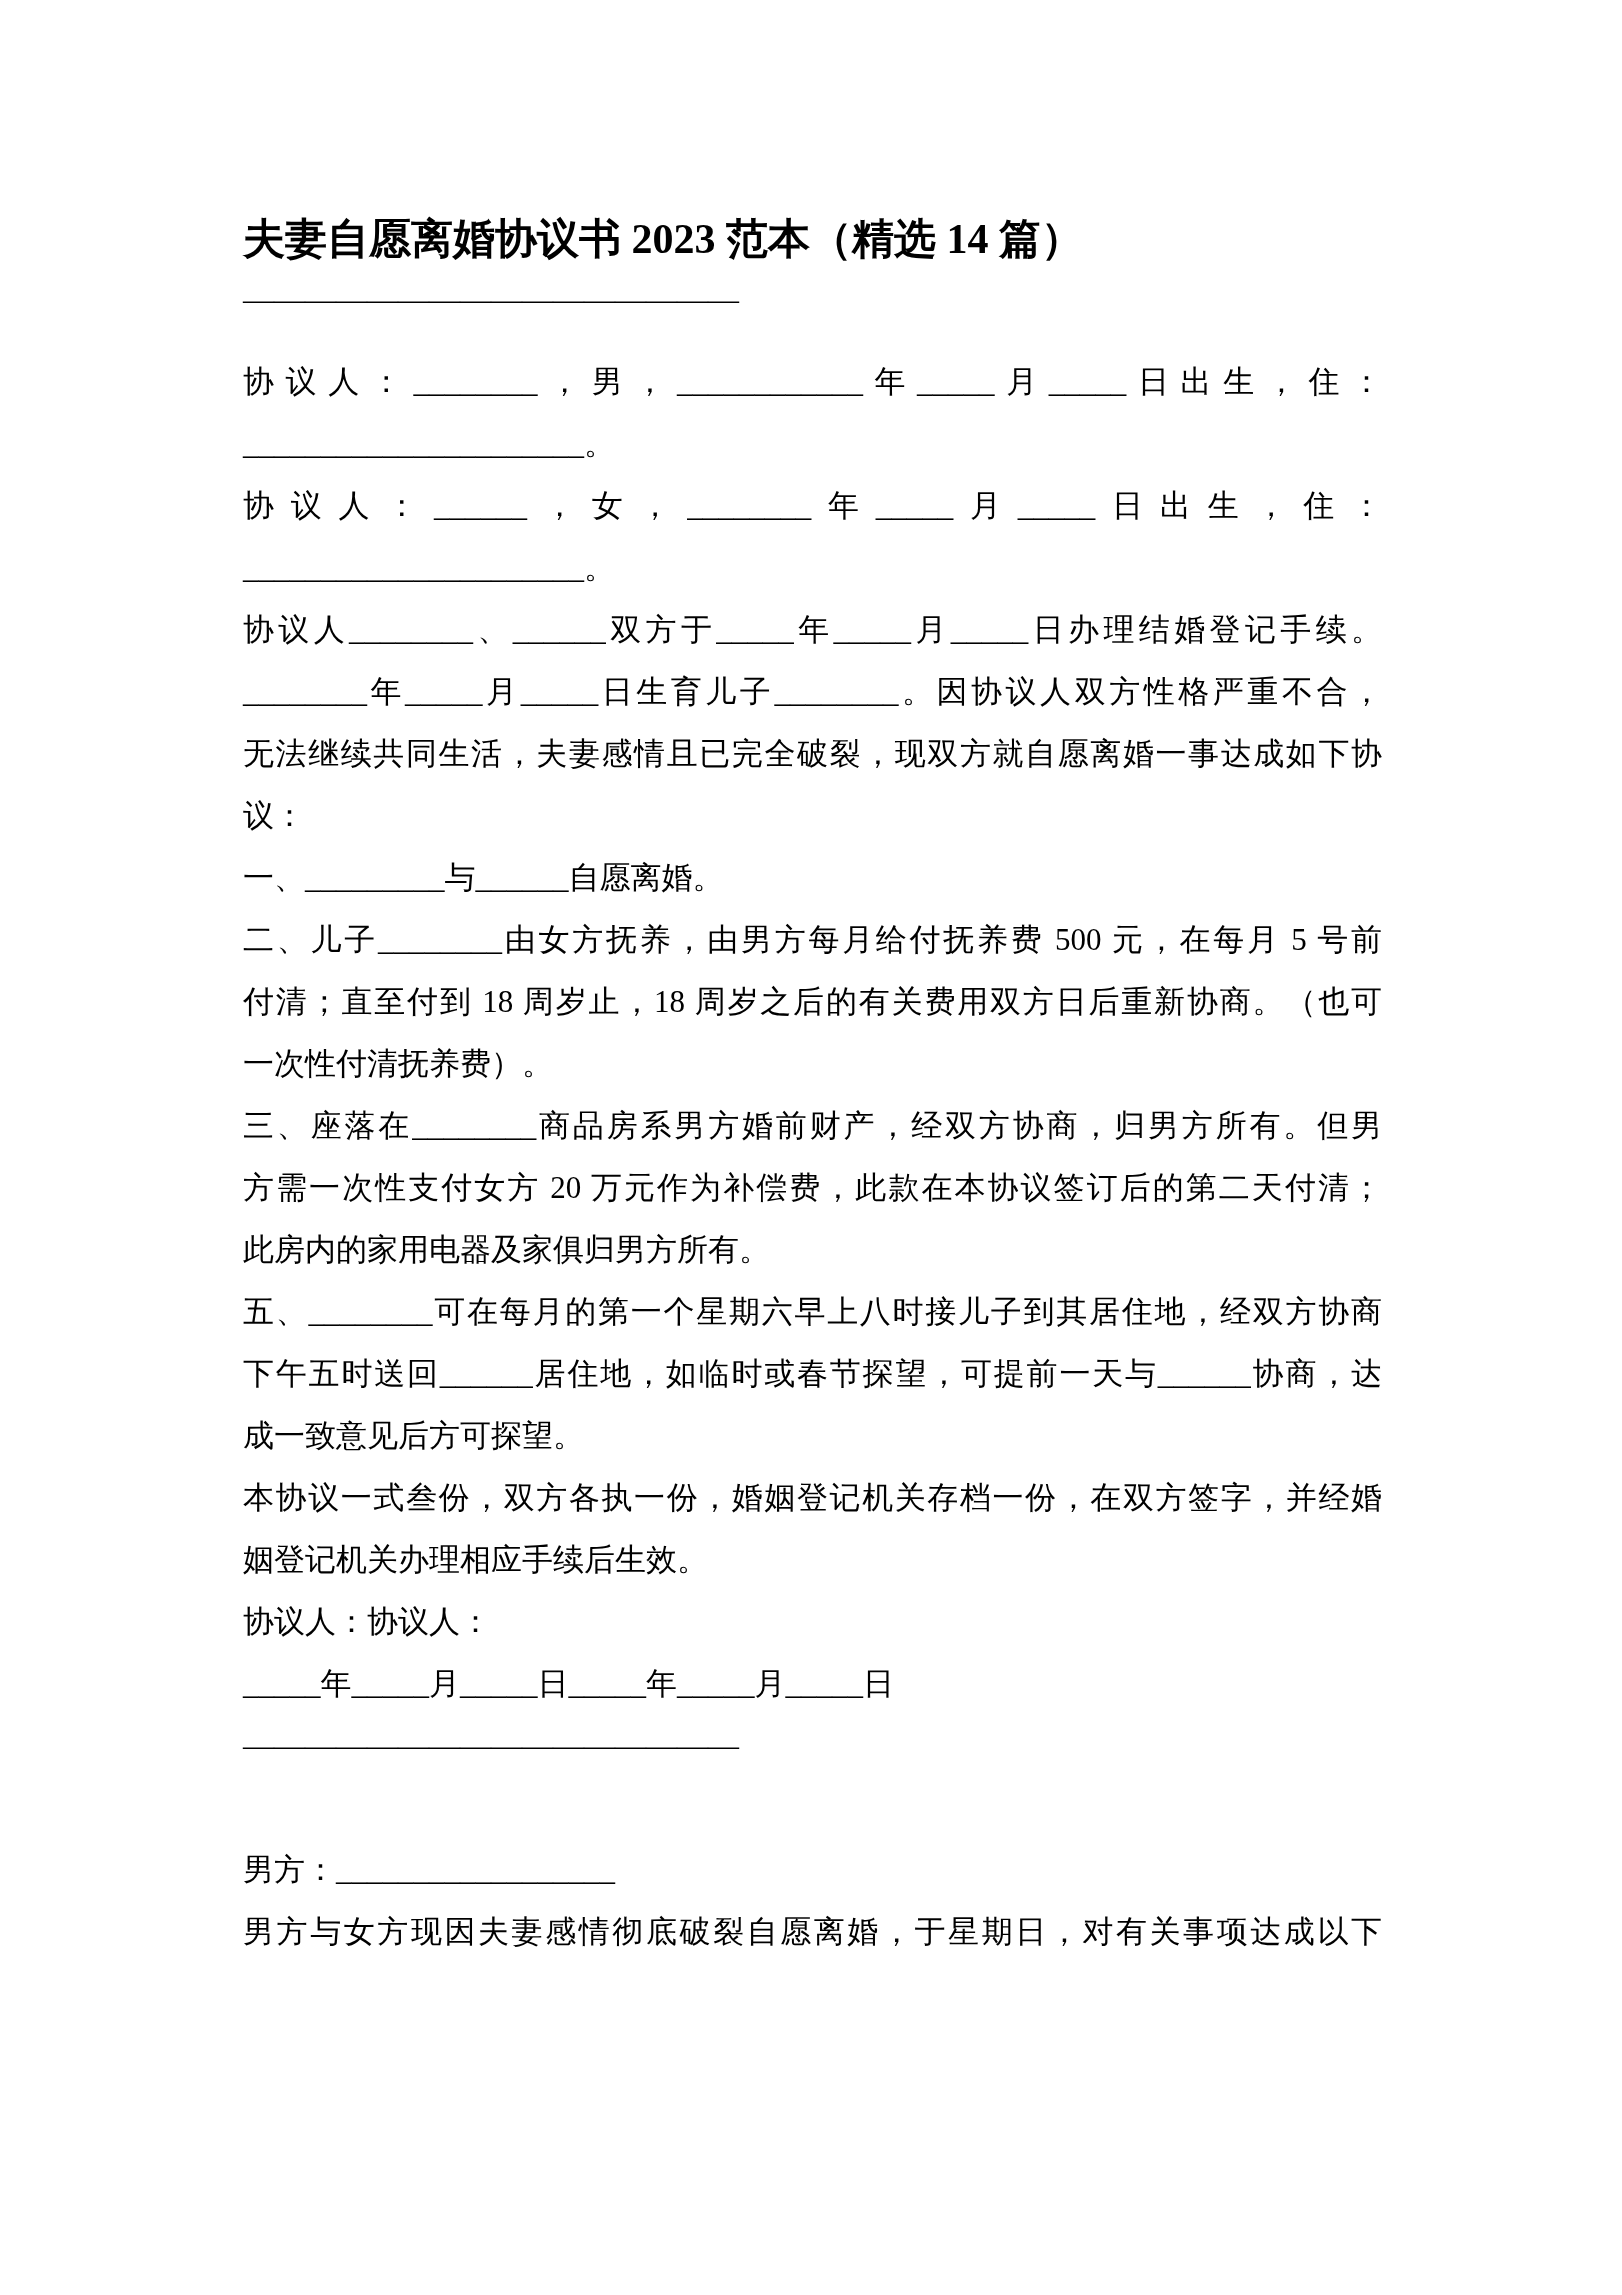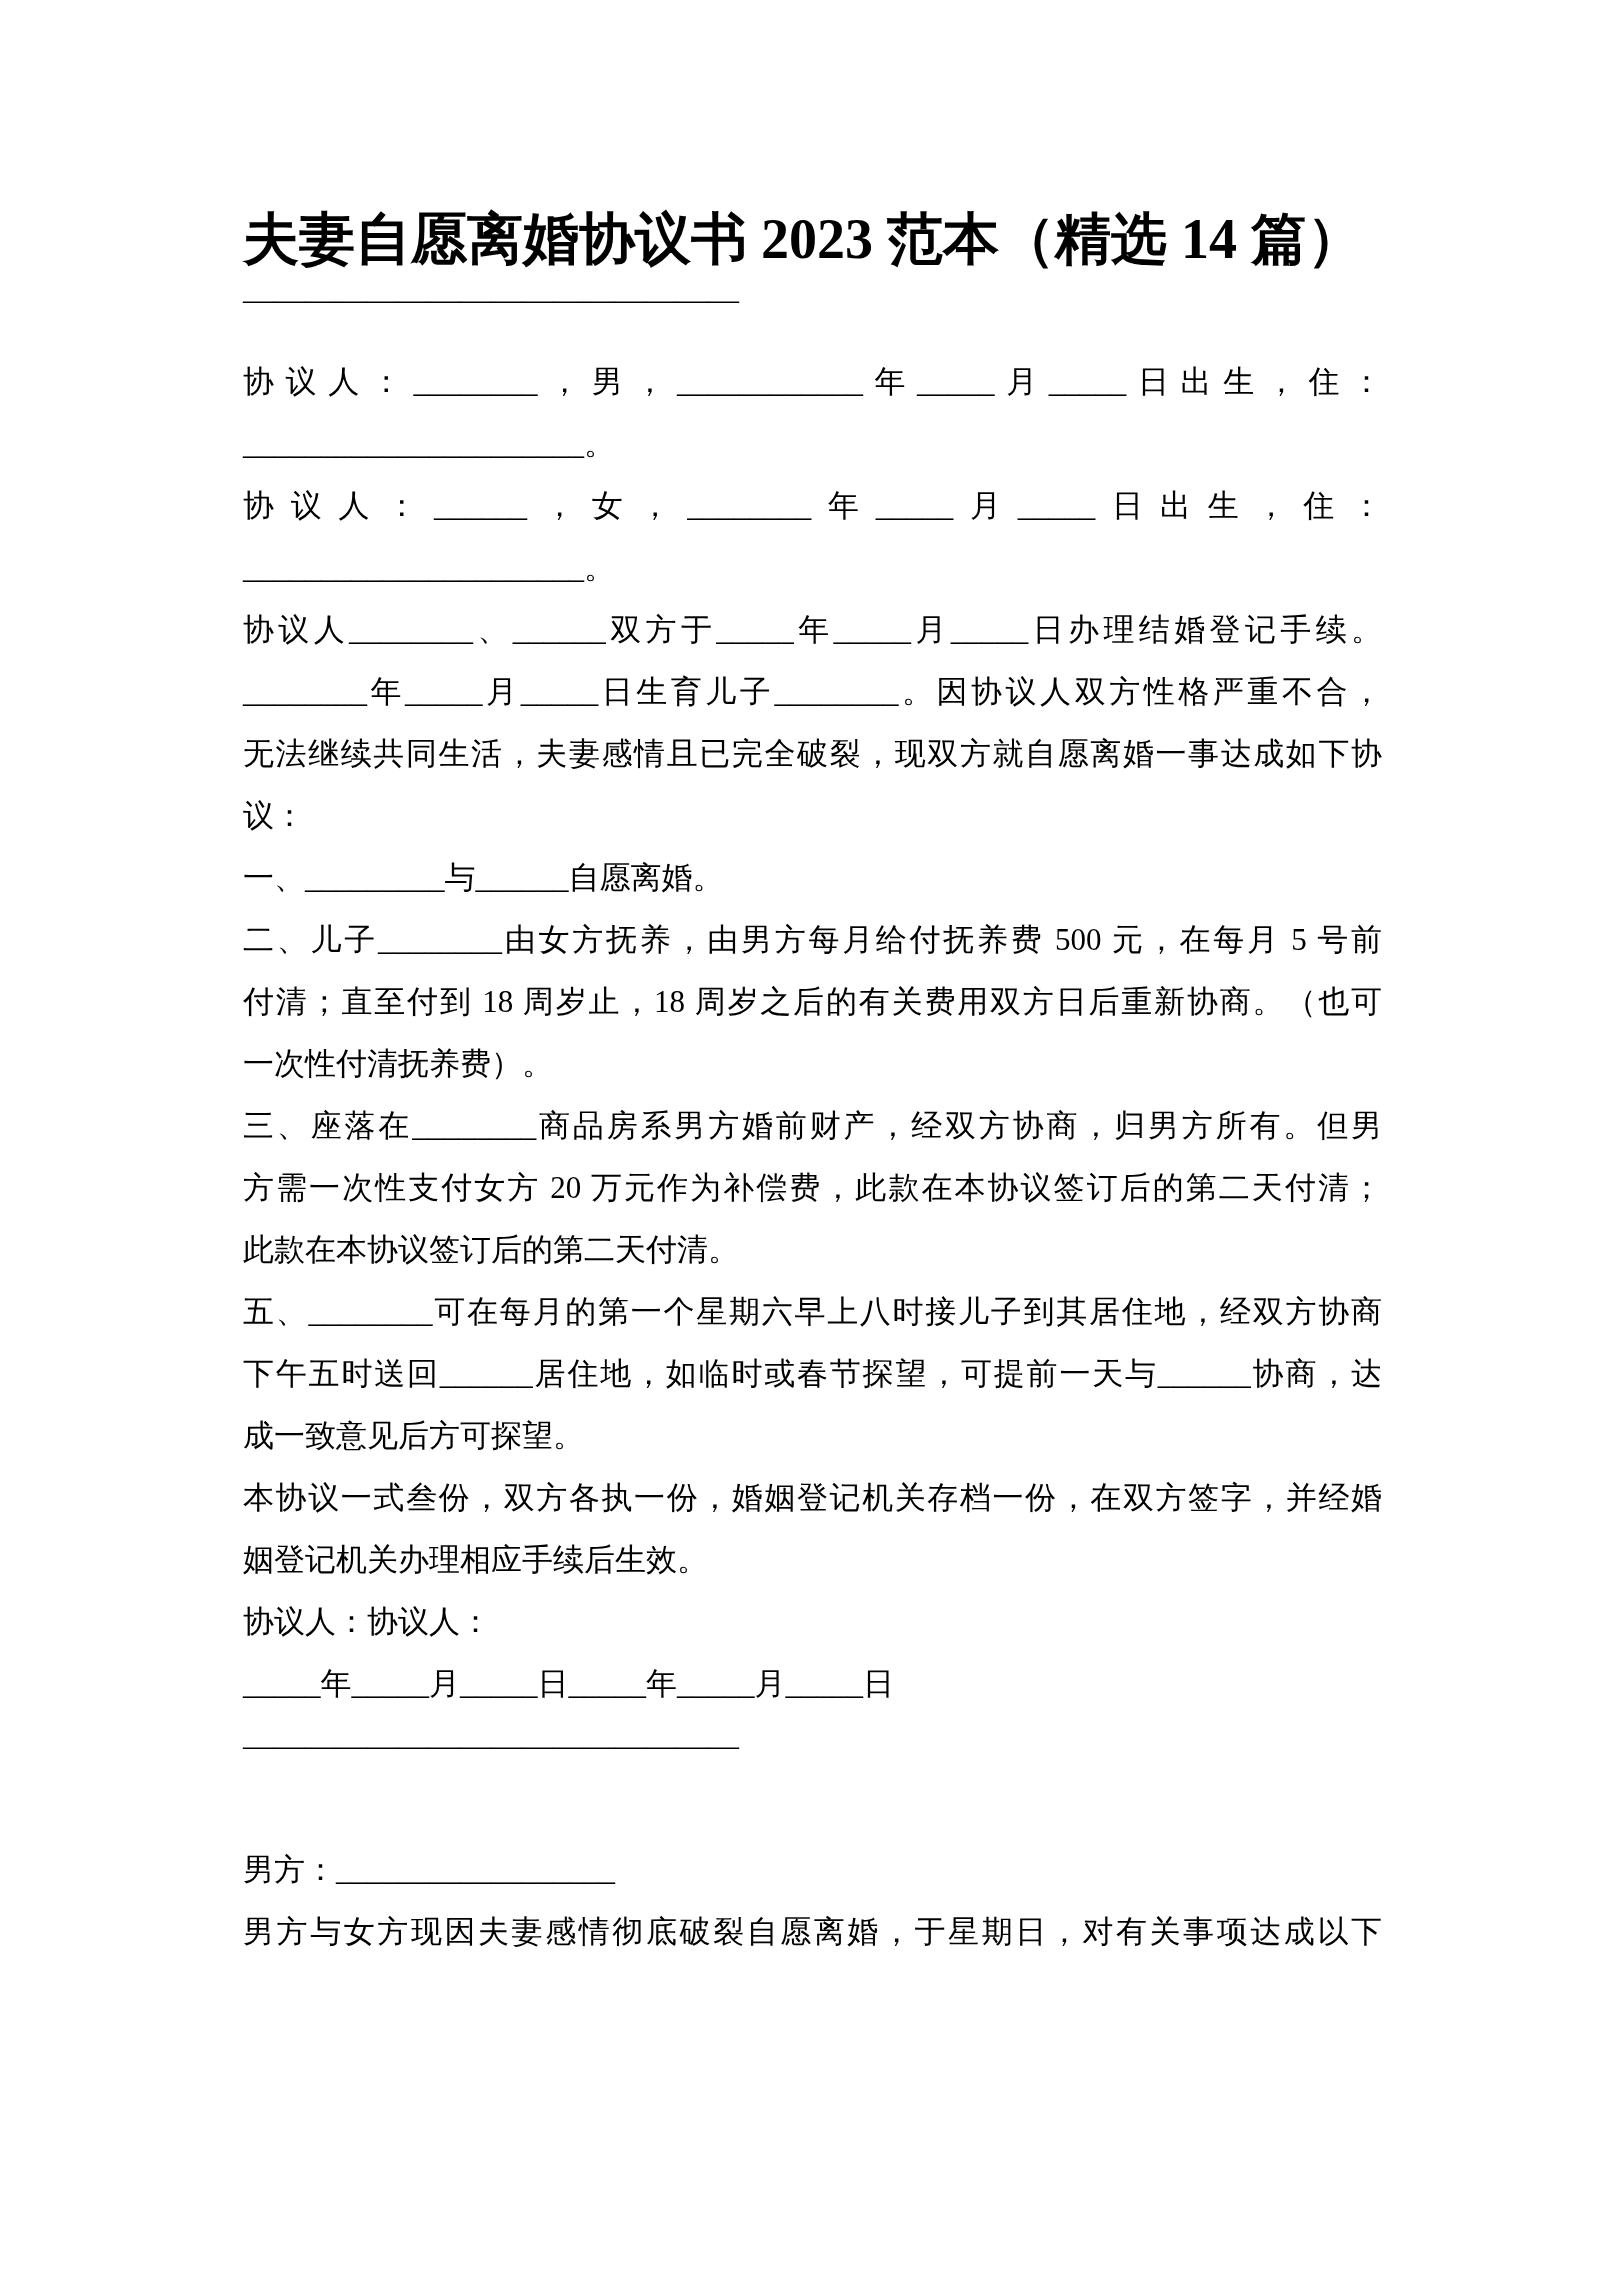--- a/index.html
+++ b/index.html
@@ -16,21 +16,21 @@
     overflow: hidden;
   }
   .content {
     position: absolute;
     left: 243px;
     top: 0;
     width: 1139px;
   }
   .title {
     padding-top: 209px;
-    font-size: 56px;
+    font-size: 42px;
     font-weight: 700;
     line-height: 60px;
     white-space: nowrap;
   }
   .line {
     font-size: 31px;
     line-height: 62px;
     min-height: 62px;
     white-space: nowrap;
   }
@@ -62,21 +62,21 @@
   <div class="line stretch">协议人________、______双方于_____年_____月_____日办理结婚登记手续。</div>
   <div class="line stretch">________年_____月_____日生育儿子________。因协议人双方性格严重不合，</div>
   <div class="line stretch">无法继续共同生活，夫妻感情且已完全破裂，现双方就自愿离婚一事达成如下协</div>
   <div class="line">议：</div>
   <div class="line">一、_________与______自愿离婚。</div>
   <div class="line stretch">二、儿子________由女方抚养，由男方每月给付抚养费 500 元，在每月 5 号前</div>
   <div class="line stretch">付清；直至付到 18 周岁止，18 周岁之后的有关费用双方日后重新协商。（也可</div>
   <div class="line">一次性付清抚养费）。</div>
   <div class="line stretch">三、座落在________商品房系男方婚前财产，经双方协商，归男方所有。但男</div>
   <div class="line stretch">方需一次性支付女方 20 万元作为补偿费，此款在本协议签订后的第二天付清；</div>
-  <div class="line">此款在本协议签订后的第二天付清。</div>
+  <div class="line">此房内的家用电器及家俱归男方所有。</div>
   <div class="line stretch">五、________可在每月的第一个星期六早上八时接儿子到其居住地，经双方协商</div>
   <div class="line stretch">下午五时送回______居住地，如临时或春节探望，可提前一天与______协商，达</div>
   <div class="line">成一致意见后方可探望。</div>
   <div class="line stretch">本协议一式叁份，双方各执一份，婚姻登记机关存档一份，在双方签字，并经婚</div>
   <div class="line">姻登记机关办理相应手续后生效。</div>
   <div class="line">协议人：协议人：</div>
   <div class="line">_____年_____月_____日_____年_____月_____日</div>
   <div class="line sep">————————————————</div>
   <div class="line"></div>
   <div class="line">男方：__________________</div>

